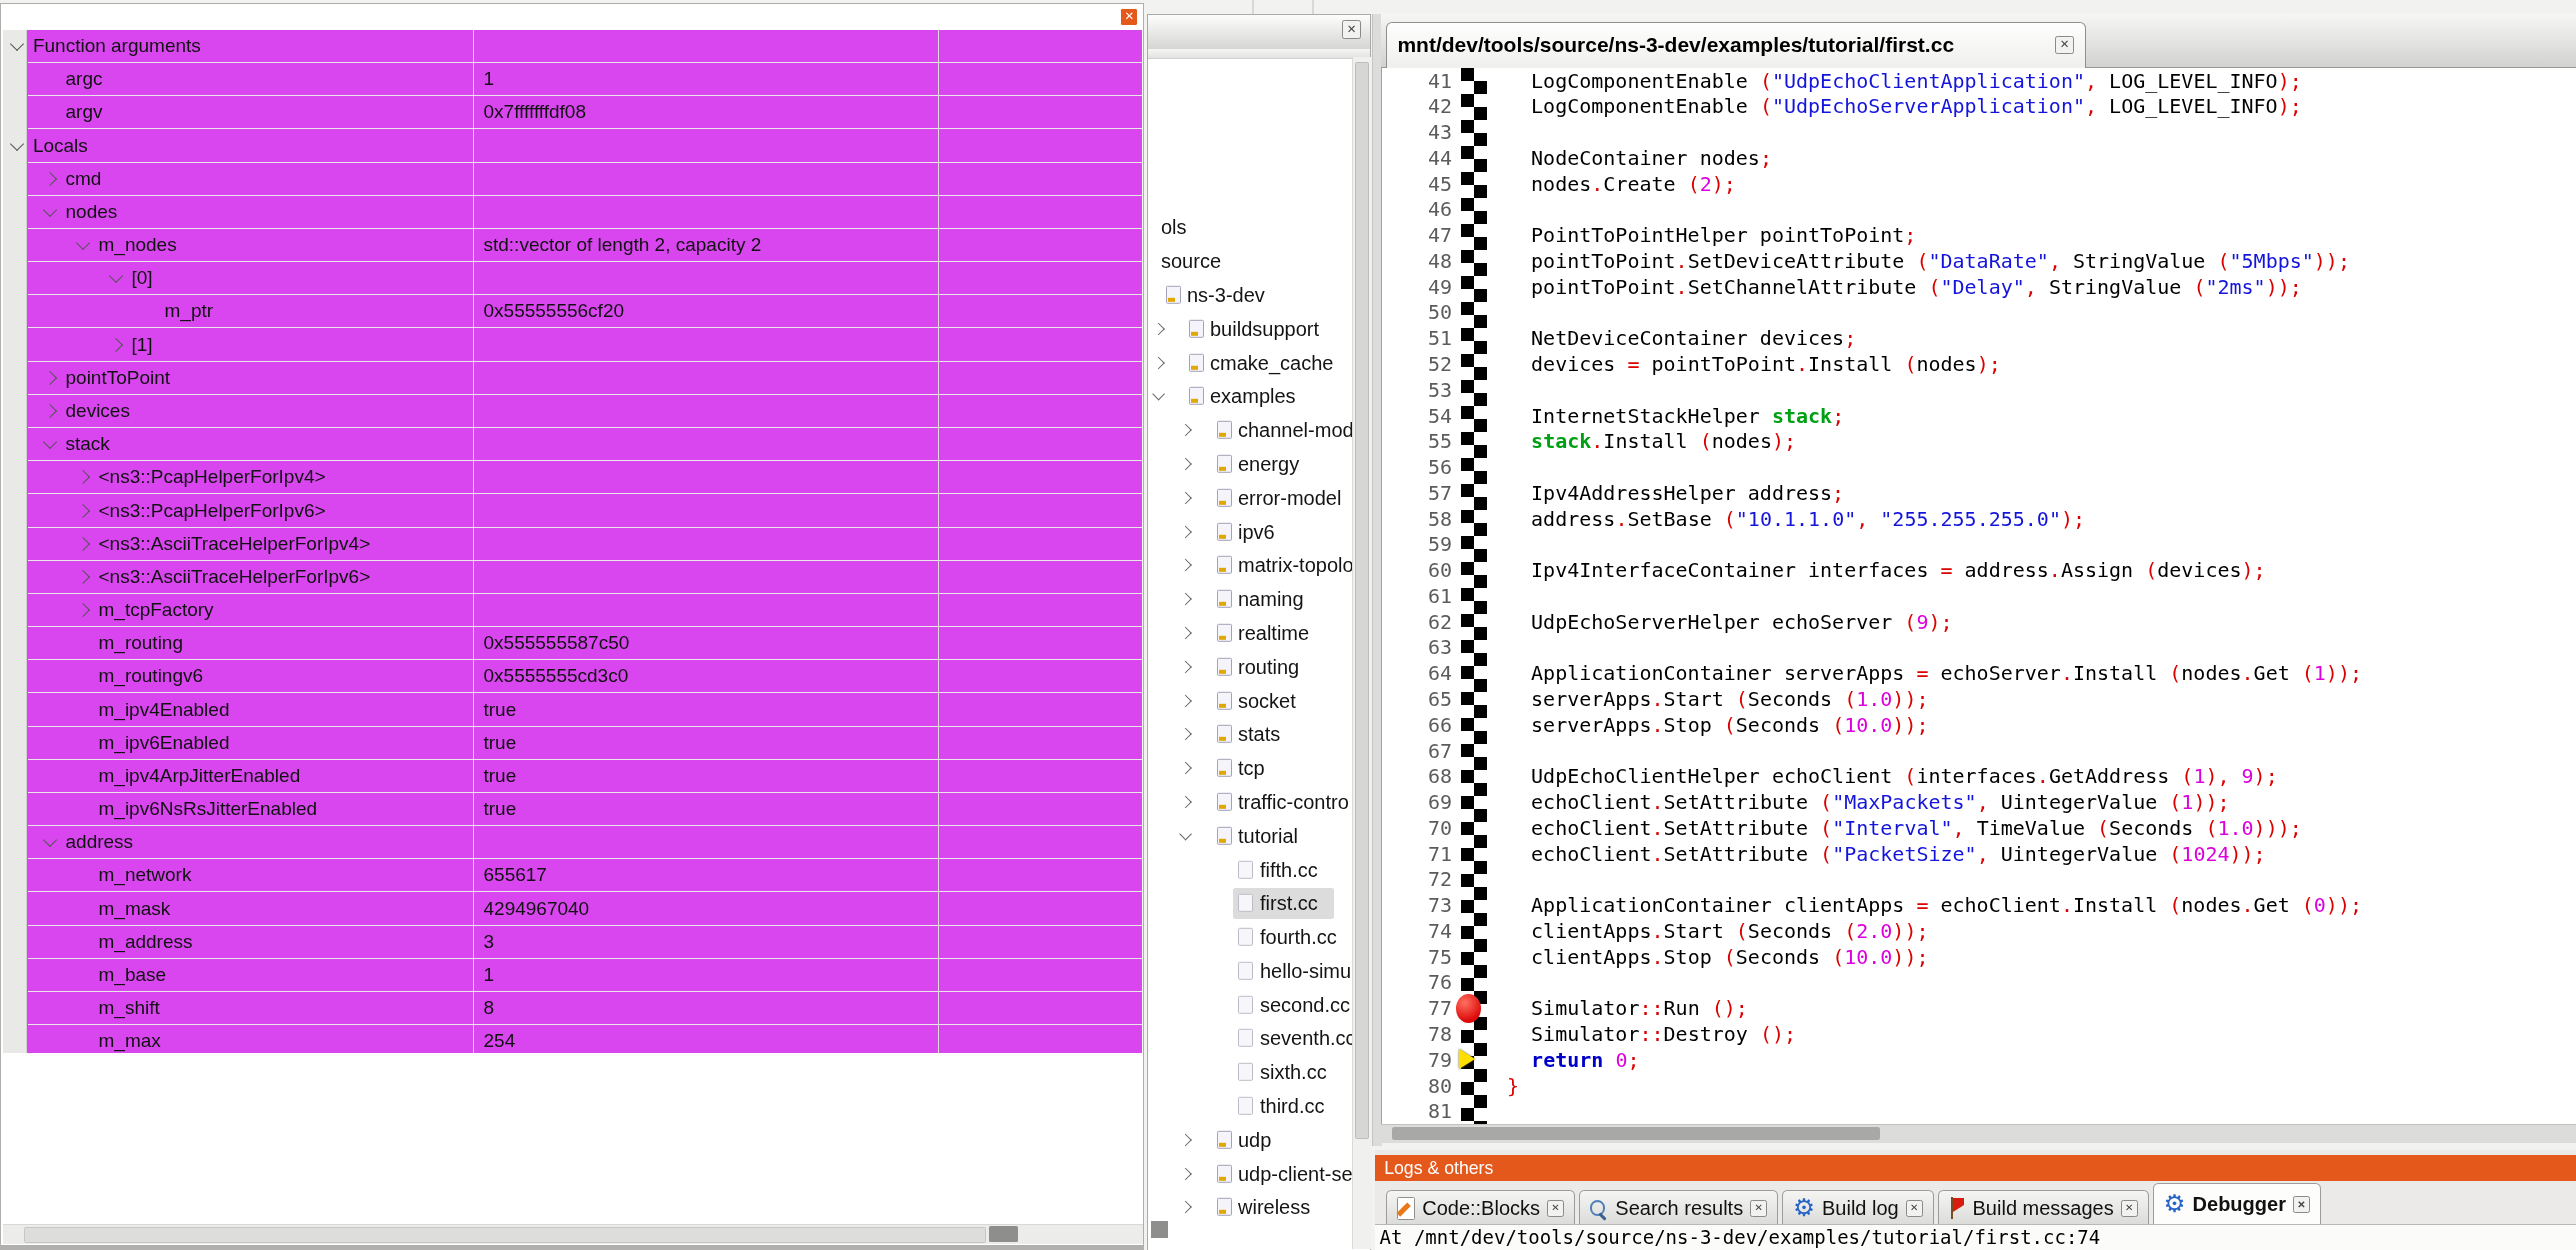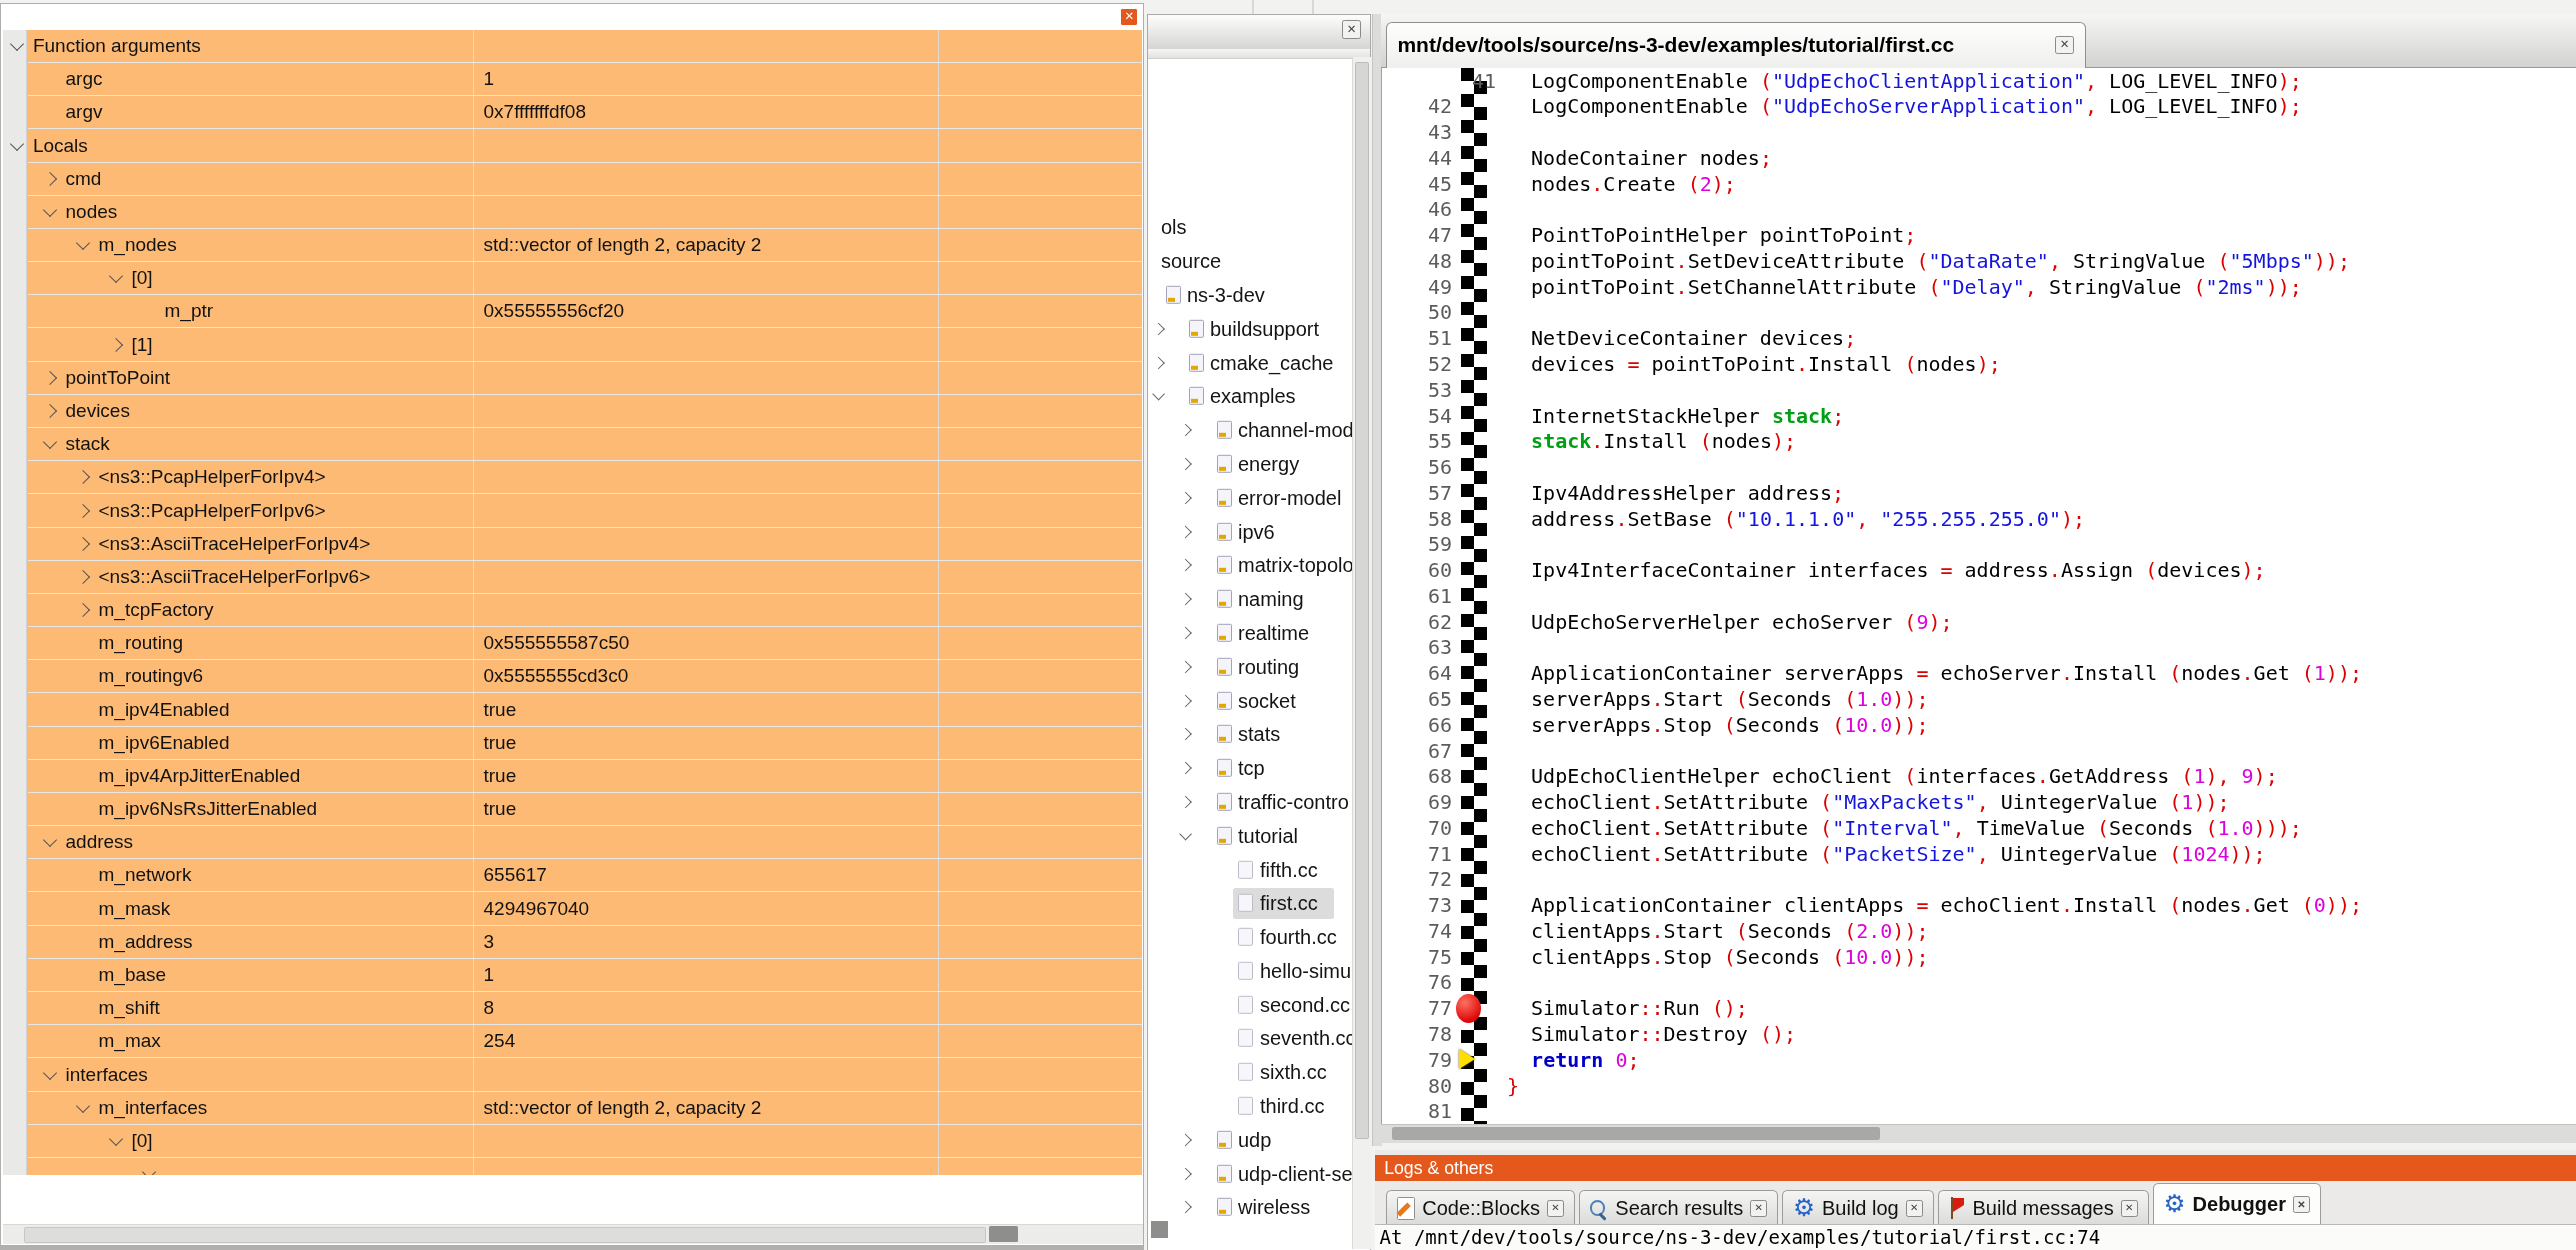--- a/index.html
+++ b/index.html
@@ -13,21 +13,21 @@
   
   #watches-win{left:0;top:3.1px;width:1144px;height:1243px;background:#fff;
     border:0.8px solid #b0aeab;box-sizing:border-box;}
   #watches-title{position:absolute;left:1.5px;top:1.5px;right:1.5px;height:24.6px;
     background:#e4581c;color:#fff;font-size:19px;line-height:24.6px;padding-left:7.7px;}
   .xbox{display:inline-flex;align-items:center;justify-content:center;
     width:18.4px;height:18.4px;border:1.5px solid #8a8a88;border-radius:2.3px;
     background:#f2f2f0;color:#444;font-size:11.5px;line-height:1;box-sizing:border-box;}
   .xbox.orange{border-color:#fff;background:#e4581c;color:#fff;}
   #watches-close{position:absolute;right:4.6px;top:3.8px;}
-  #watch-tree{position:absolute;left:1.5px;top:26px;right:1.5px;height:1145px;overflow:hidden;background:#fdba74;}
+  #watch-tree{position:absolute;left:1.5px;top:26px;right:1.5px;height:1023px;overflow:hidden;background:#d946ef;}
   #watch-gutter{position:absolute;left:0;top:0;width:23px;height:100%;
     background:#e9e9e7;border-right:0.8px solid #d2d2d0;}
   .wcol{position:absolute;top:0;width:0.8px;height:100%;background:#dcdcda;}
   .wrow{position:absolute;left:25px;right:0;height:33px;border-bottom:0.8px solid #e8e8e6;box-sizing:border-box;}
   .wlabel{position:absolute;top:50%;transform:translateY(-50%);font-size:19px;color:#121212;white-space:nowrap;}
   .wvalue{position:absolute;left:456px;top:50%;transform:translateY(-50%);font-size:19px;color:#121212;white-space:nowrap;}
   .chv{position:absolute;width:10px;height:10px;border-right:1.5px solid #555;
     border-bottom:1.5px solid #555;top:50%;box-sizing:border-box;}
   .chv.open{transform:translateY(-70%) rotate(45deg);}
   .chv.closed{transform:translateY(-50%) rotate(-45deg);}
@@ -443,21 +443,21 @@
 
   <div id="tabstrip" class="abs">
     <div id="editor-tab">
       <span id="editor-tab-label">mnt/dev/tools/source/ns-3-dev/examples/tutorial/first.cc</span>
       <span class="xbox">✕</span>
     </div>
   </div>
   <div id="code-bg" class="abs"></div>
   <div id="bpstrip" class="abs"></div>
   <div id="code-layer">
-      <div class="lnum abs" style="top: 68px; padding-left: 44px;">41</div>
+      <div class="lnum abs" style="top: 68px;">41</div>
       <div class="cline abs" style="top: 68px;"><span class="seg-d">  LogComponentEnable </span><span class="seg-p">(</span><span class="seg-s">"UdpEchoClientApplication"</span><span class="seg-p">,</span><span class="seg-d"> LOG_LEVEL_INFO</span><span class="seg-p">);</span></div>
       <div class="lnum abs" style="top: 93px;">42</div>
       <div class="cline abs" style="top: 93px;"><span class="seg-d">  LogComponentEnable </span><span class="seg-p">(</span><span class="seg-s">"UdpEchoServerApplication"</span><span class="seg-p">,</span><span class="seg-d"> LOG_LEVEL_INFO</span><span class="seg-p">);</span></div>
       <div class="lnum abs" style="top: 119px;">43</div>
       <div class="cline abs" style="top: 119px;"></div>
       <div class="lnum abs" style="top: 145px;">44</div>
       <div class="cline abs" style="top: 145px;"><span class="seg-d">  NodeContainer nodes</span><span class="seg-p">;</span></div>
       <div class="lnum abs" style="top: 171px;">45</div>
       <div class="cline abs" style="top: 171px;"><span class="seg-d">  nodes</span><span class="seg-p">.</span><span class="seg-d">Create </span><span class="seg-p">(</span><span class="seg-n">2</span><span class="seg-p">);</span></div>
       <div class="lnum abs" style="top: 196px;">46</div>

